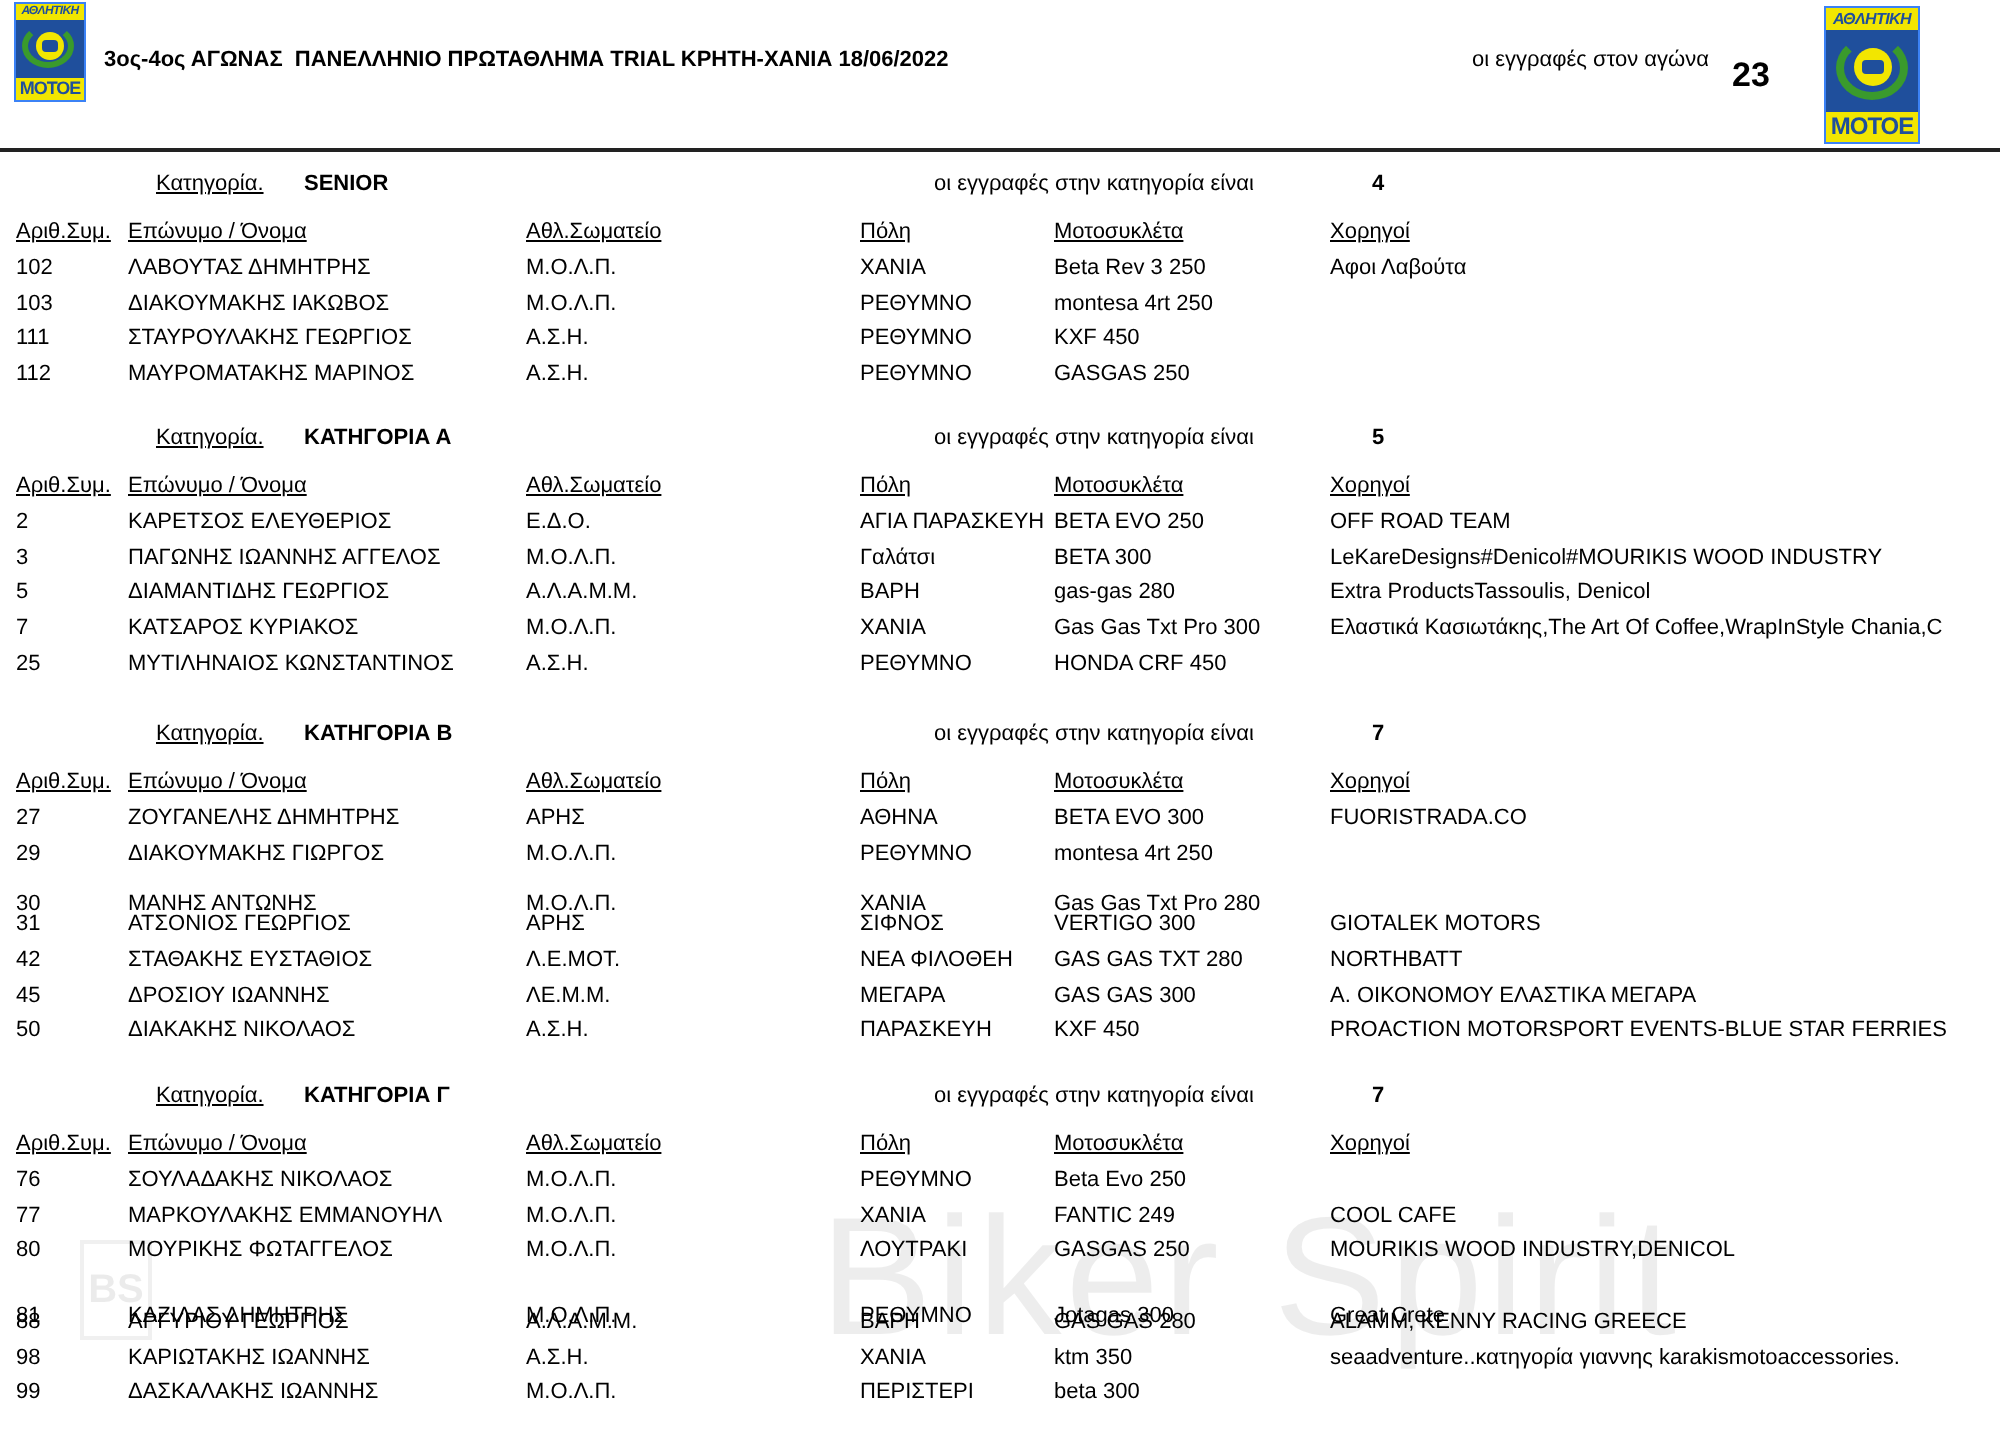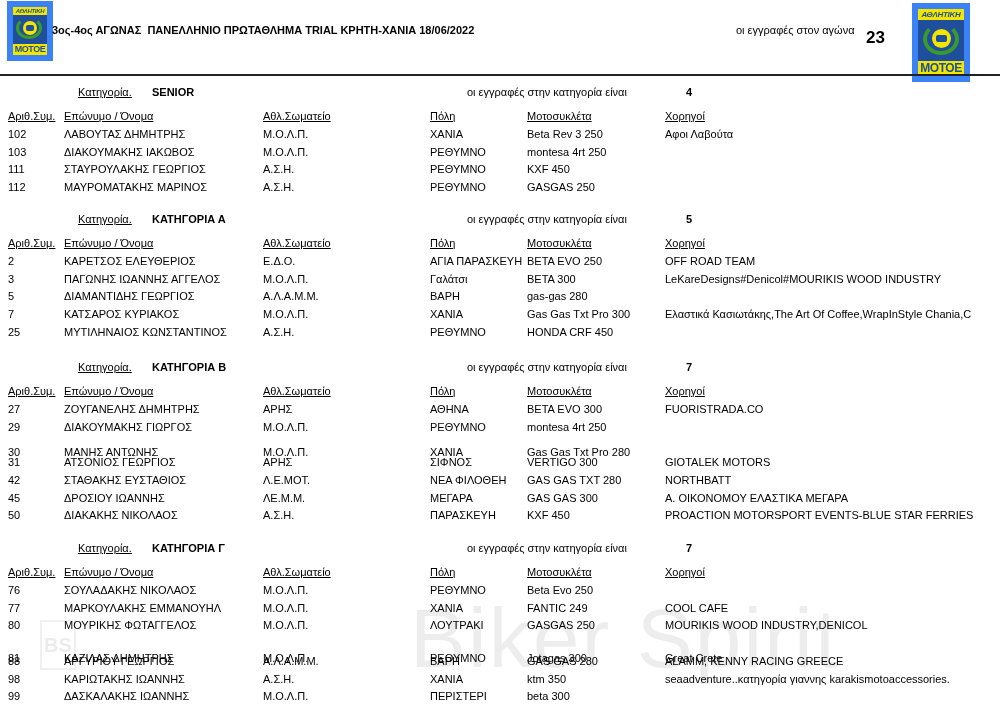--- a/index.html
+++ b/index.html
@@ -2,21 +2,21 @@
 <html><head>
 <meta charset="utf-8">
 <style>
   html, body { margin: 0; padding: 0; background: #ffffff; }
   body {
     width: 1000px; height: 715px; position: relative; overflow: hidden;
     font-family: "Liberation Sans", sans-serif; color: #000; font-size: 11px;
   }
   .logo {
     position: absolute; width: 34px; height: 48px;
-    background: #1f4f9c; border: 6px solid #3b82f6;
+    background: #1f4f9c; border: 1px solid #3b82f6;
     display: flex; flex-direction: column; align-items: center; overflow: hidden;
   }
   .logo .top {
     background: #f2e600; color: #1f4f9c; font-size: 6px; font-weight: bold; font-style: italic;
     width: 100%; text-align: center; line-height: 8px; height: 8px; letter-spacing: -0.3px;
   }
   .logo .mid { flex: 1; width: 100%; position: relative; }
   .logo .mid .wreath {
     position: absolute; left: 3px; top: 2px; width: 26px; height: 22px;
     border: 3px solid #3a9a2c; border-top-color: transparent; border-radius: 50%;
@@ -173,20 +173,21 @@
         <div class="cell c3">Γαλάτσι</div>
         <div class="cell c4">BETA 300</div>
         <div class="cell c5 clip">LeKareDesigns#Denicol#MOURIKIS WOOD INDUSTRY</div>
       </div>
       <div class="row" style="top: 77.4px;">
         <div class="cell c0">5</div>
         <div class="cell c1">ΔΙΑΜΑΝΤΙΔΗΣ ΓΕΩΡΓΙΟΣ</div>
         <div class="cell c2">Α.Λ.Α.Μ.Μ.</div>
         <div class="cell c3">ΒΑΡΗ</div>
         <div class="cell c4">gas-gas 280</div>
+        <div class="cell c5 clip">Extra ProductsTassoulis, Denicol</div>
       </div>
       <div class="row" style="top: 95.1px;">
         <div class="cell c0">7</div>
         <div class="cell c1">ΚΑΤΣΑΡΟΣ ΚΥΡΙΑΚΟΣ</div>
         <div class="cell c2">Μ.Ο.Λ.Π.</div>
         <div class="cell c3">ΧΑΝΙΑ</div>
         <div class="cell c4">Gas Gas Txt Pro 300</div>
         <div class="cell c5 clip">Ελαστικά Κασιωτάκης,The Art Of Coffee,WrapInStyle Chania,C</div>
       </div>
       <div class="row" style="top: 112.8px;">

